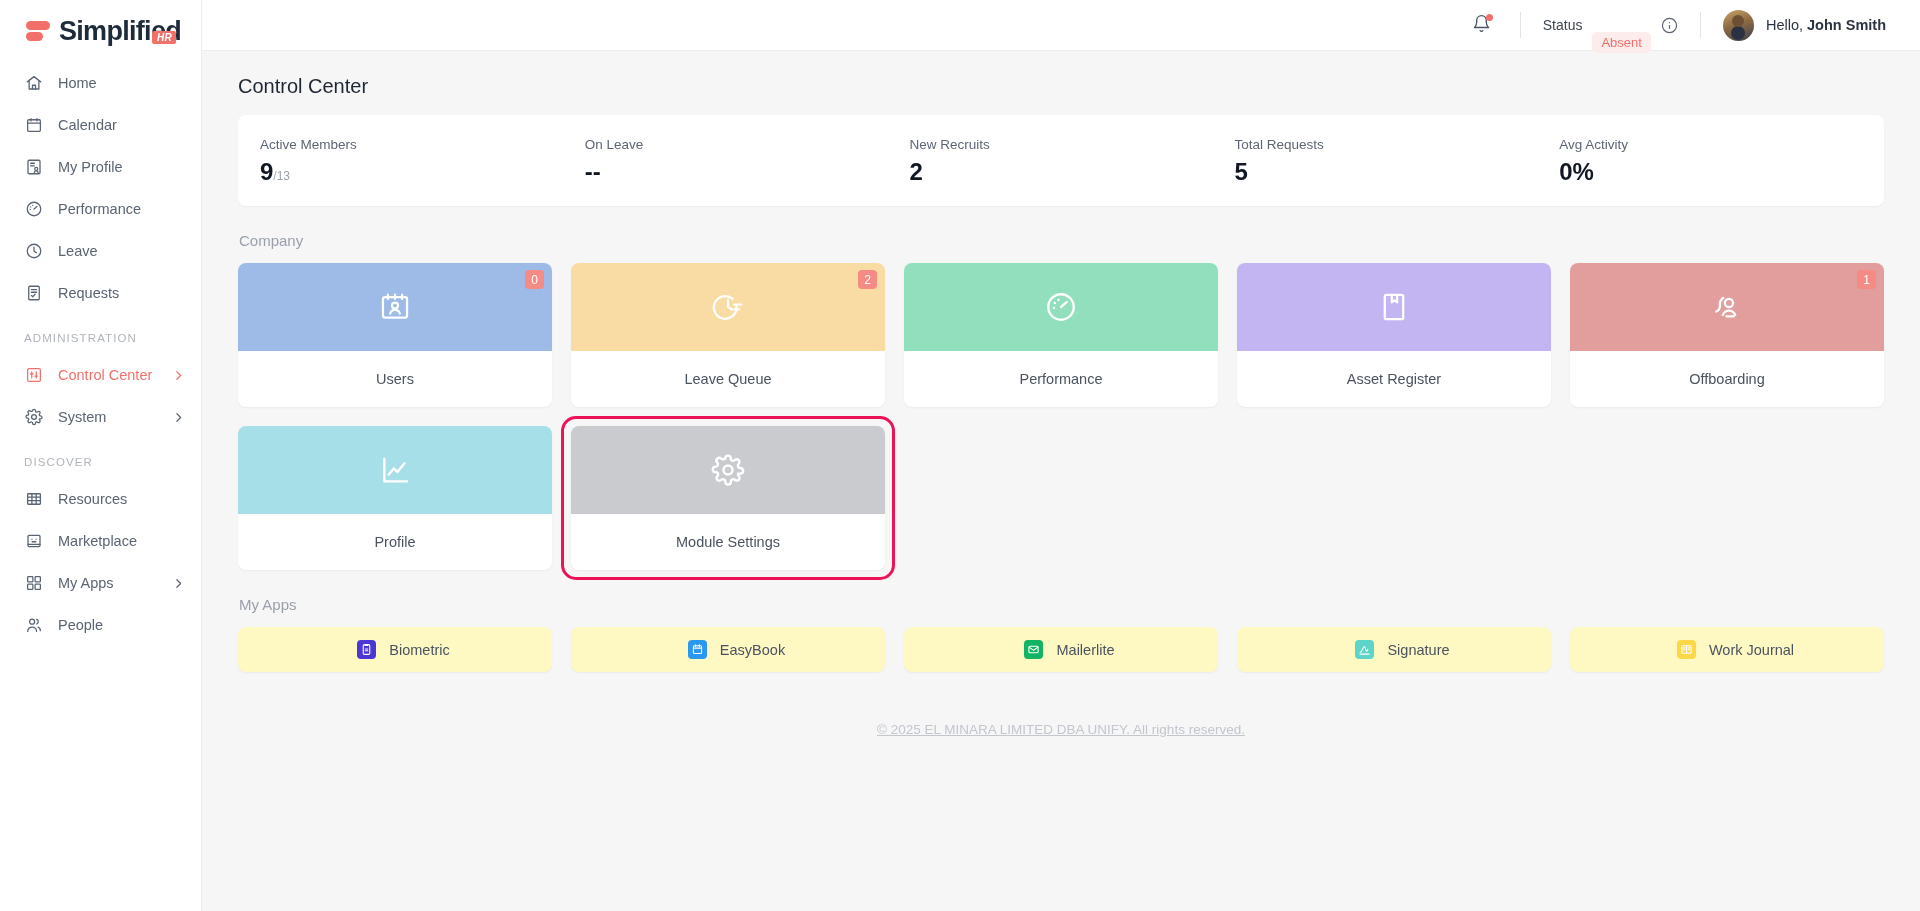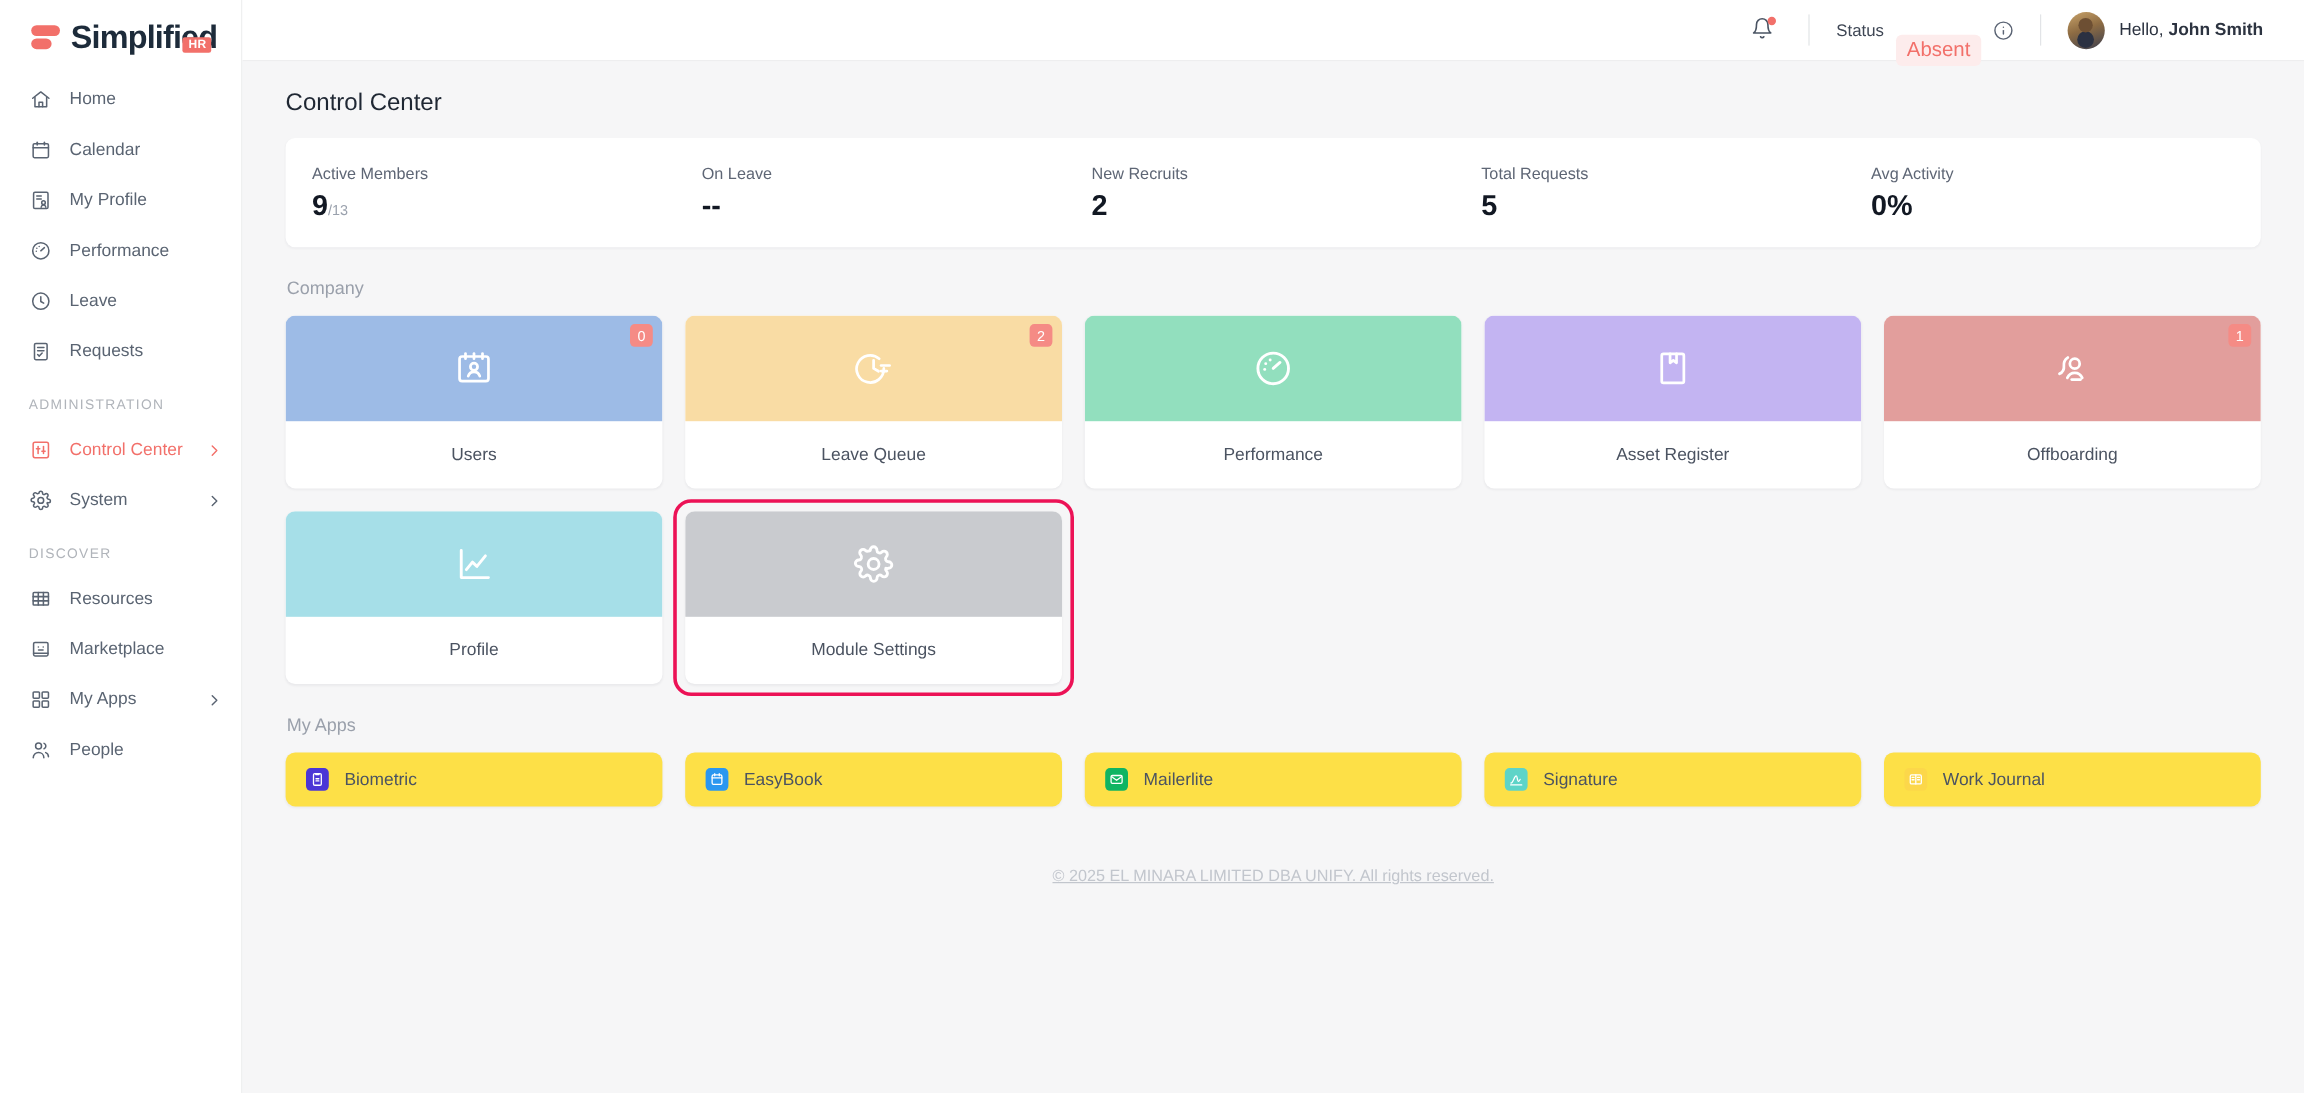--- a/index.html
+++ b/index.html
@@ -30,21 +30,21 @@
   }
   .logo-mark i.a { top: 3px;  width: 24px; height: 9px; }
   .logo-mark i.b { top: 14px; width: 17px; height: 9px; }
   .logo-text {
     font-size: 27px; font-weight: bold; color: #1d2b3a;
     letter-spacing: -0.7px; line-height: 1;
   }
   .logo-hr {
     position: absolute; left: 152px; top: 31px;
     background: #f2706a; color: #fff;
-    font-size: 10px; font-weight: bold; 
+    font-size: 10px; font-weight: bold; font-style: italic;
     padding: 1px 4px 1px 5px; border-radius: 2px; letter-spacing: 0.3px;
   }
 
   .nav-section {
     font-size: 11.5px; color: #b0b4ba; letter-spacing: 1.1px;
     padding: 18px 0 10px 24px; font-weight: 400;
   }
   .nav-item {
     display: flex; align-items: center;
     height: 42px; padding: 0 16px 0 24px;
@@ -72,21 +72,21 @@
   .bell { position: relative; width: 22px; height: 22px; margin-right: 26px; cursor: pointer; }
   .bell svg { width: 19px; height: 19px; color: #4a5463; }
   .bell .dot {
     position: absolute; right: 1px; top: 0px;
     width: 7px; height: 7px; border-radius: 50%; background: #f2706a;
   }
   .vdiv { width: 1px; height: 26px; background: #e2e4e7; margin: 0 22px 0 0; }
   .status-grp { display: flex; align-items: center; gap: 10px; }
   .status-label { font-size: 14px; color: #3e4654; }
   .status-badge {
-    background: #fdecec; color: #f2706a; font-size: 17px;
+    background: #fdecec; color: #f2706a; font-size: 13px;
     padding: 3px 9px; border-radius: 5px; margin-top: 34px;
   }
   .info-ico { width: 17px; height: 17px; color: #5b6474; cursor: pointer; }
   .info-ico svg { width: 17px; height: 17px; display: block; }
   .vdiv2 { width: 1px; height: 26px; background: #e2e4e7; margin: 0 22px; }
   .user-grp { display: flex; align-items: center; gap: 12px; cursor: pointer; }
   .avatar {
     width: 31px; height: 31px; border-radius: 50%; overflow: hidden;
     background: linear-gradient(160deg,#c9a36a 0%,#8e6c43 45%,#3c3f4f 100%);
     position: relative; flex: 0 0 31px;
@@ -145,23 +145,23 @@
   }
   .mcard-wrap { position: relative; }
   .mcard-wrap.highlight {
     outline: 3px solid #ec1256; border-radius: 5px;
     outline-offset: 7px;
   }
 
   .grid5b { display: grid; grid-template-columns: repeat(5, 1fr); gap: 19px; margin-top: 19px; }
 
   .appcard {
-    background: #fde047; border-radius: 8px; height: 45px;
+    background: #fef9c3; border-radius: 8px; height: 45px;
     display: flex; align-items: center; gap: 13px; padding-left: 17px;
-    box-shadow: 0 1px 2px rgba(16,24,40,0.05); cursor: pointer;
+    box-shadow: 0 1px 2px rgba(16,24,40,0.05); cursor: pointer; justify-content: center;
   }
   .appico {
     width: 19px; height: 19px; border-radius: 4px; flex: 0 0 19px;
     display: flex; align-items: center; justify-content: center;
   }
   .appico svg { width: 13px; height: 13px; color: #fff; }
   .appname { font-size: 14.5px; color: #4b5361; }
 
   .footer {
     text-align: center; font-size: 13.5px; color: #c2c6cd;

